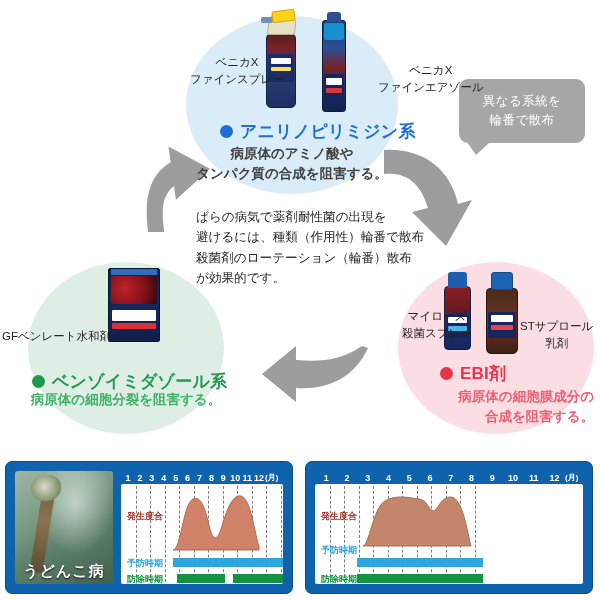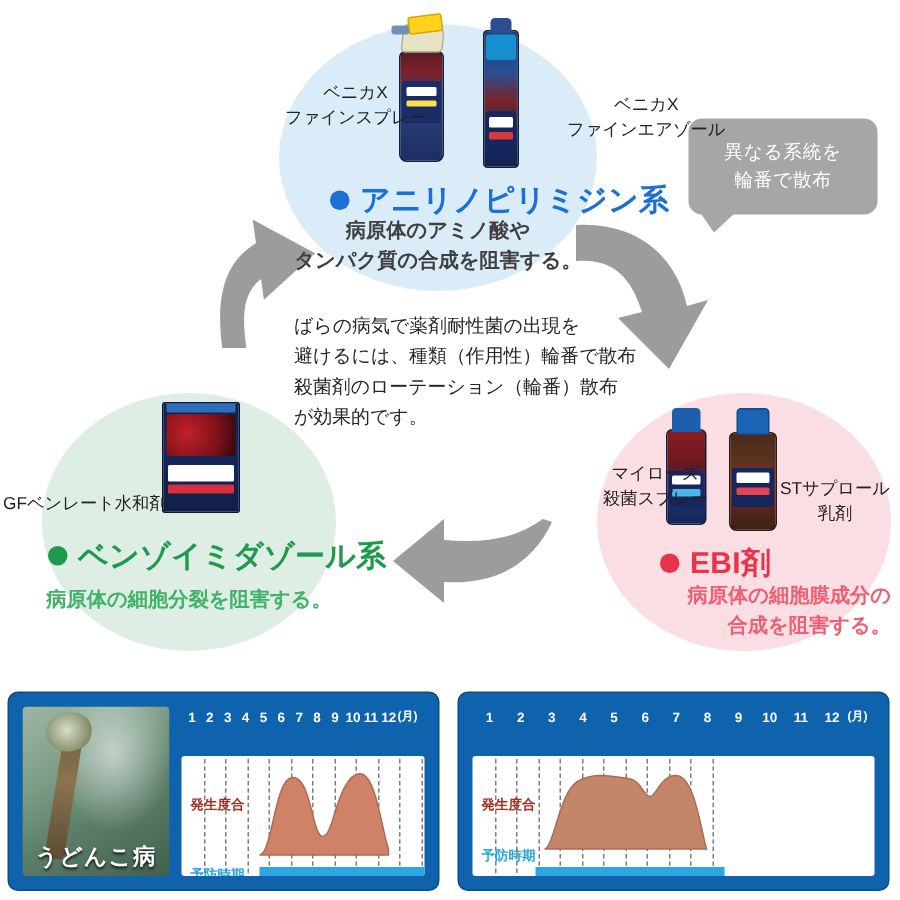--- a/index.html
+++ b/index.html
@@ -49,40 +49,40 @@
   .group-head {
     position: absolute;
     display: flex; align-items: center;
     font-weight: bold;
     white-space: nowrap;
   }
   .group-head .dot {
     width: 13px; height: 13px; border-radius: 50%;
     margin-right: 7px; flex: 0 0 auto;
   }
-  .group-title { font-size: 20px; letter-spacing: 0.2px; text-align: center; }
+  .group-title { font-size: 17px; letter-spacing: 0.2px; text-align: center; }
 
   .group-desc {
     position: absolute;
     text-align: center;
     font-size: 13.5px; line-height: 1.5;
     font-weight: bold;
     white-space: nowrap;
   }
 
   
   .head-anilino { left: 220px; top: 120px; color: #1b6fd6; }
   .desc-anilino { left: 186px; top: 144px; width: 212px; color: #404040; }
 
   
   .head-ebi  { left: 440px; top: 362px; color: #e8334a; }
   .desc-ebi  { left: 398px; top: 387px; width: 196px; color: #ef5f72; text-align: right; }
 
   
-  .head-benzo { left: 32px; top: 357px; color: #1f9a4d; }
+  .head-benzo { left: 32px; top: 370px; color: #1f9a4d; }
   .desc-benzo { left: 10px; top: 390px; width: 232px; color: #3fb267; }
 
   
   .caption {
     position: absolute;
     font-size: 11.5px; line-height: 1.5;
     color: #222222;
     text-align: center;
     white-space: nowrap;
   }
@@ -346,21 +346,20 @@
     font-weight: bold;
   }
   .month-row span.unit { flex: 0 0 18px; font-size: 8px; text-align: left; }
 
   .chart-box {
     position: relative;
     flex: 1 1 auto;
     background: #ffffff;
     border-radius: 2px;
     overflow: hidden;
-    margin-top: 20px;
   }
   .grid-lines { position: absolute; inset: 0; }
   .grid-lines i {
     position: absolute; top: 2px; bottom: 2px;
     width: 0; border-left: 1px dashed #7f7f7f;
   }
   .curve-svg { position: absolute; left: 0; top: 0; }
 
   .band {
     position: absolute;

